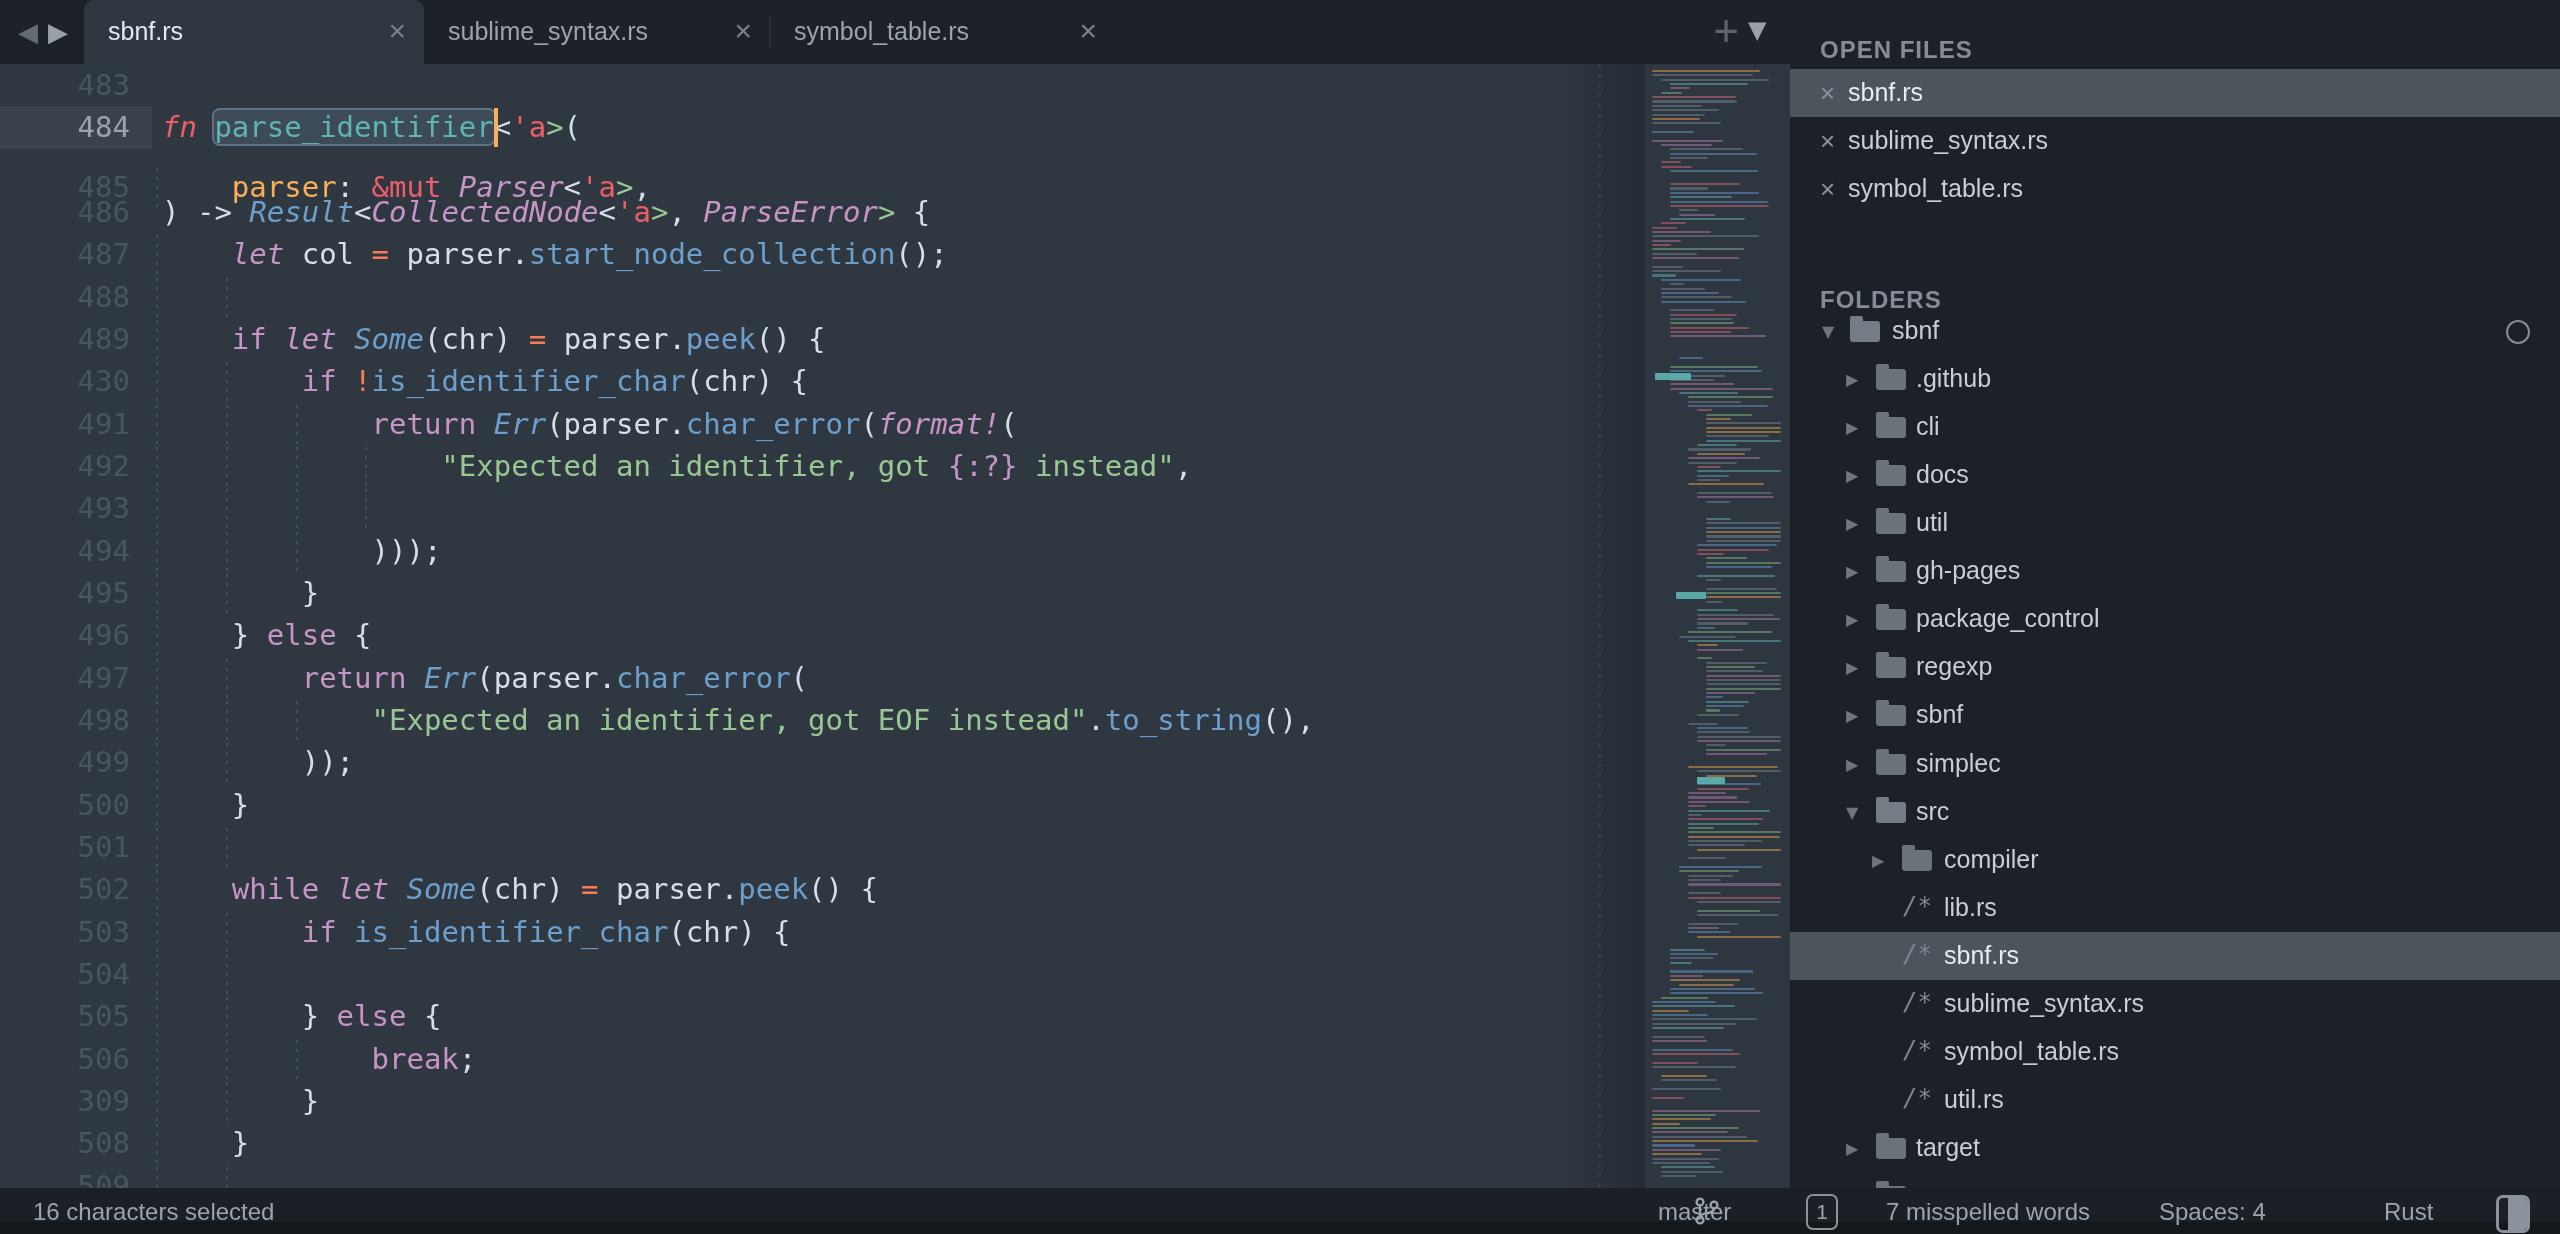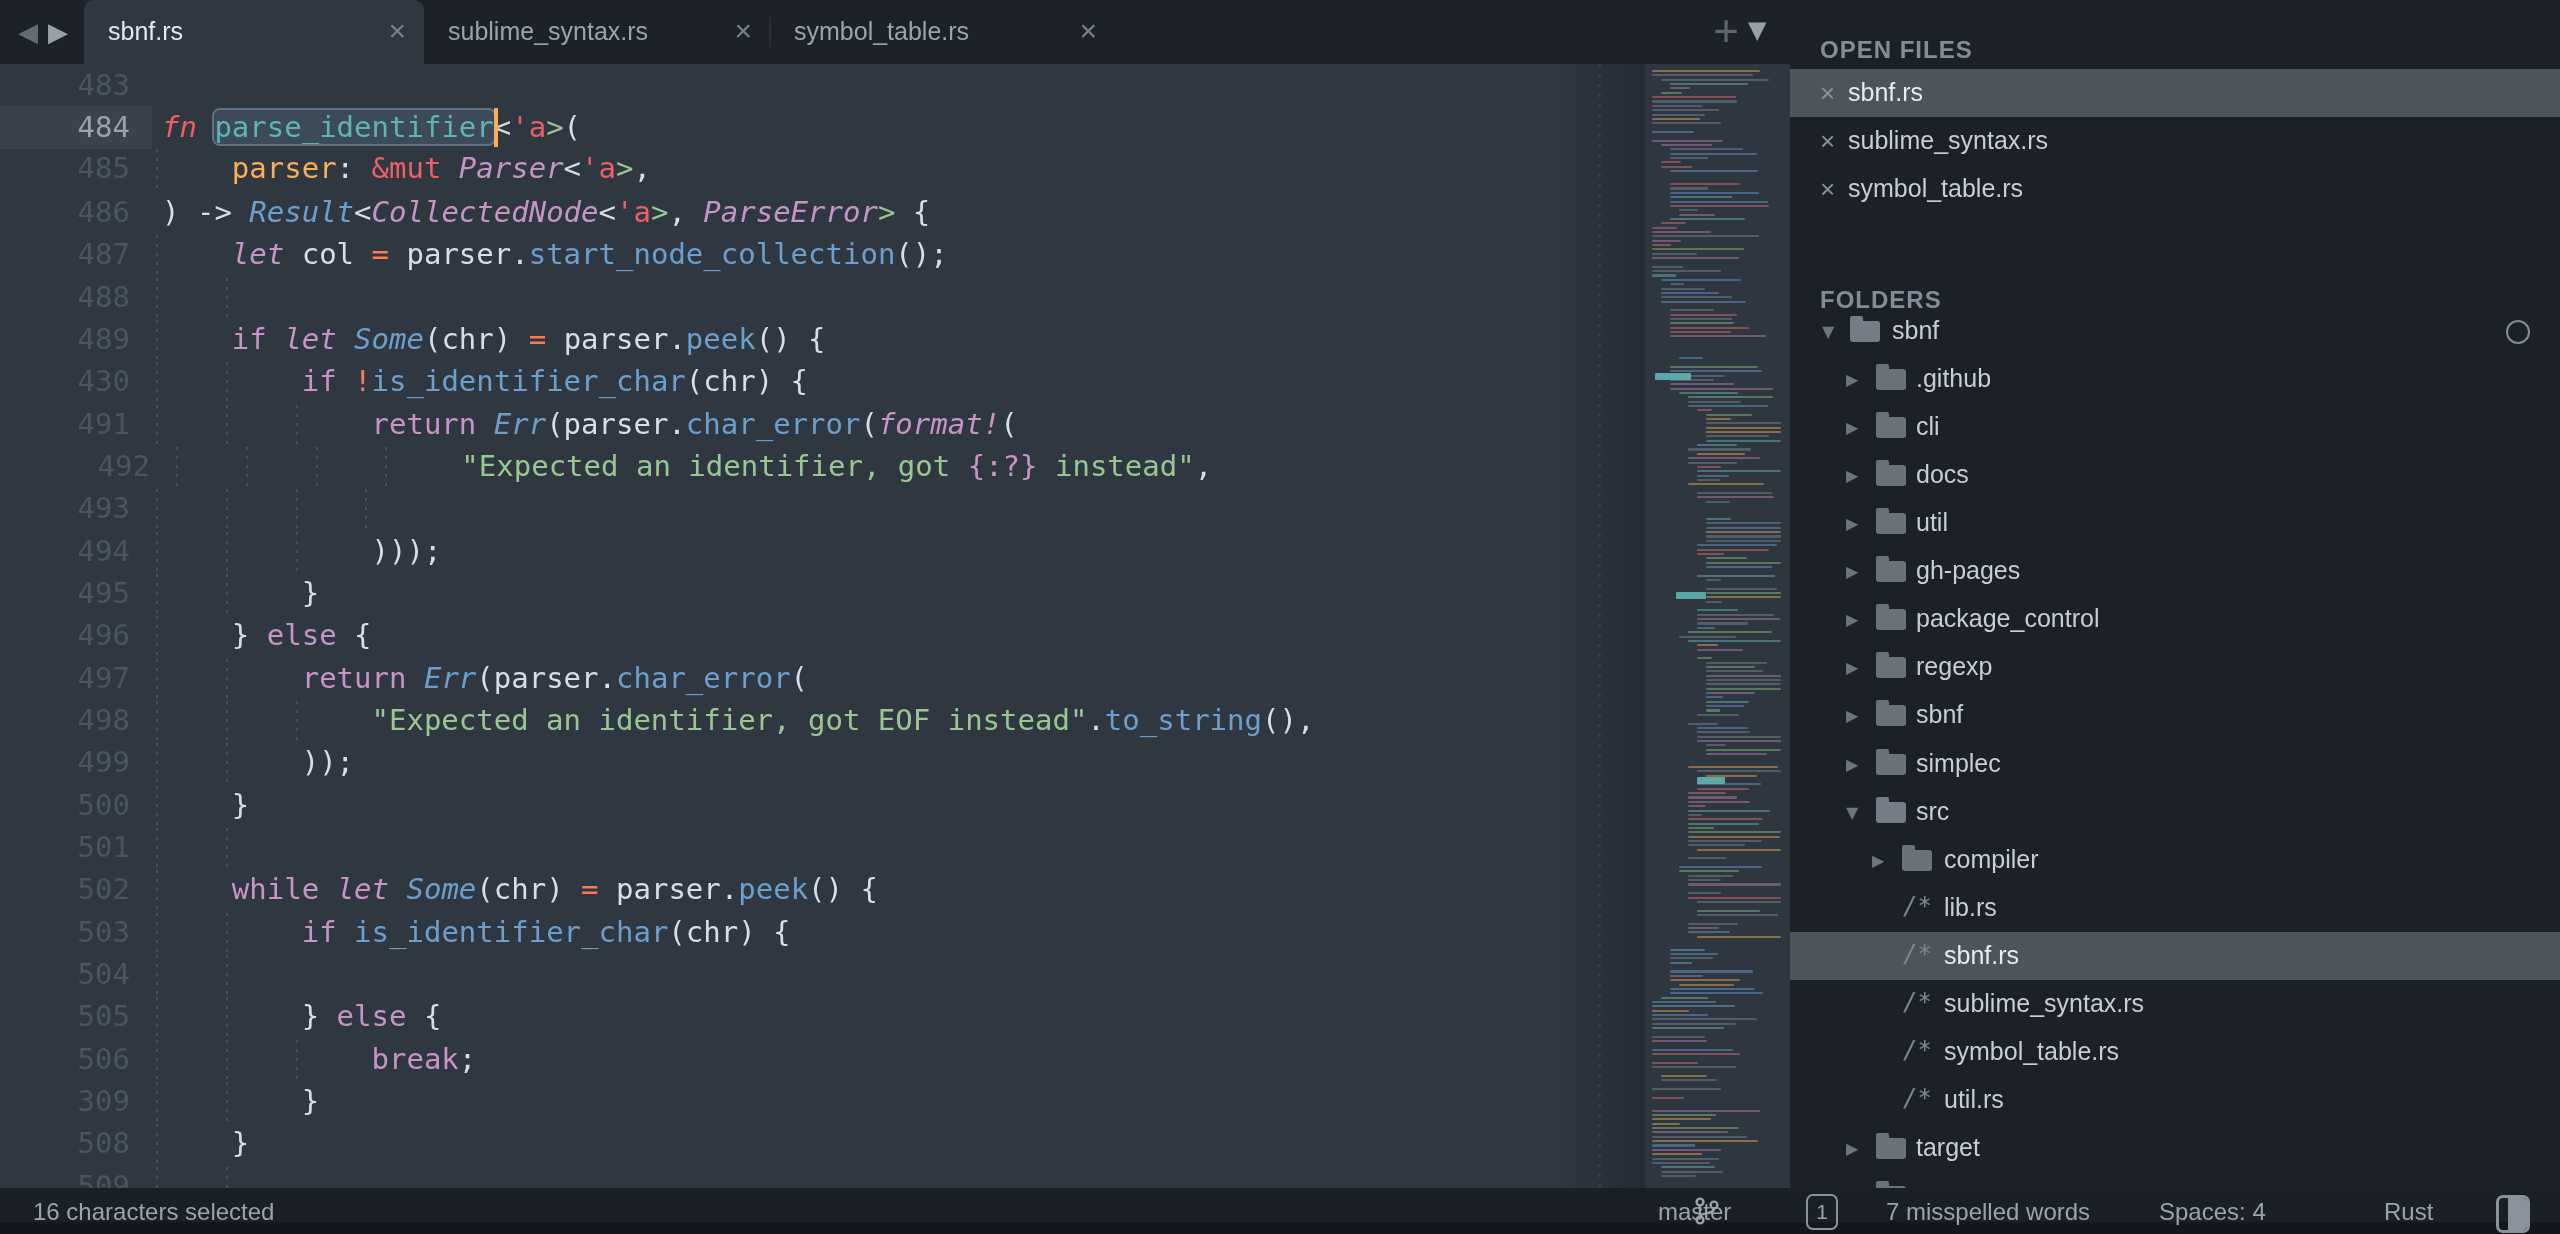--- a/index.html
+++ b/index.html
@@ -107,21 +107,21 @@
         <div class="line" style="top: 0px;">
           <div class="num">483</div>
           <div class="codetxt"></div>
         </div>
         <div class="line" style="top: 42.33px;">
           <div class="gut-hl"></div>
           <div class="num cur">484</div>
           <div class="codetxt"><span class="tok i" style="color: rgb(236, 95, 102);">fn</span><span class="tok" style="color: rgb(216, 222, 233);"> </span><span class="tok sel" style="color: rgb(95, 180, 180);">parse_identifier</span><span class="tok" style="color: rgb(216, 222, 233);">&lt;</span><span class="tok" style="color: rgb(236, 95, 102);">'a</span><span class="tok" style="color: rgb(153, 199, 148);">&gt;</span><span class="tok" style="color: rgb(216, 222, 233);">(</span></div>
           <div class="caret" style="left: 493.607px;"></div>
         </div>
-        <div class="line" style="top: 83px;">
+        <div class="line" style="top: 102px;">
           <div class="num">485</div>
           <div class="guide" style="left: 156px;"></div>
           <div class="codetxt"><span class="tok" style="color: rgb(216, 222, 233);">    </span><span class="tok" style="color: rgb(249, 174, 88);">parser</span><span class="tok" style="color: rgb(216, 222, 233);">: </span><span class="tok" style="color: rgb(236, 95, 102);">&amp;mut</span><span class="tok" style="color: rgb(216, 222, 233);"> </span><span class="tok i" style="color: rgb(198, 149, 198);">Parser</span><span class="tok" style="color: rgb(216, 222, 233);">&lt;</span><span class="tok" style="color: rgb(236, 95, 102);">'a</span><span class="tok" style="color: rgb(153, 199, 148);">&gt;</span><span class="tok" style="color: rgb(216, 222, 233);">,</span></div>
         </div>
         <div class="line" style="top: 126.99px;">
           <div class="num">486</div>
           <div class="codetxt"><span class="tok" style="color: rgb(216, 222, 233);">) -&gt; </span><span class="tok i" style="color: rgb(109, 159, 204);">Result</span><span class="tok" style="color: rgb(216, 222, 233);">&lt;</span><span class="tok i" style="color: rgb(198, 149, 198);">CollectedNode</span><span class="tok" style="color: rgb(216, 222, 233);">&lt;</span><span class="tok" style="color: rgb(236, 95, 102);">'a</span><span class="tok" style="color: rgb(153, 199, 148);">&gt;</span><span class="tok" style="color: rgb(216, 222, 233);">, </span><span class="tok i" style="color: rgb(198, 149, 198);">ParseError</span><span class="tok" style="color: rgb(153, 199, 148);">&gt;</span><span class="tok" style="color: rgb(216, 222, 233);"> {</span></div>
         </div>
         <div class="line" style="top: 169.32px;">
           <div class="num">487</div>
@@ -145,21 +145,21 @@
           <div class="guide" style="left: 225.812px;"></div>
           <div class="codetxt"><span class="tok" style="color: rgb(216, 222, 233);">        </span><span class="tok" style="color: rgb(198, 149, 198);">if</span><span class="tok" style="color: rgb(216, 222, 233);"> </span><span class="tok" style="color: rgb(249, 123, 88);">!</span><span class="tok" style="color: rgb(109, 159, 204);">is_identifier_char</span><span class="tok" style="color: rgb(216, 222, 233);">(chr) {</span></div>
         </div>
         <div class="line" style="top: 338.64px;">
           <div class="num">491</div>
           <div class="guide" style="left: 156px;"></div>
           <div class="guide" style="left: 225.812px;"></div>
           <div class="guide" style="left: 295.624px;"></div>
           <div class="codetxt"><span class="tok" style="color: rgb(216, 222, 233);">            </span><span class="tok" style="color: rgb(198, 149, 198);">return</span><span class="tok" style="color: rgb(216, 222, 233);"> </span><span class="tok i" style="color: rgb(109, 159, 204);">Err</span><span class="tok" style="color: rgb(216, 222, 233);">(parser.</span><span class="tok" style="color: rgb(109, 159, 204);">char_error</span><span class="tok" style="color: rgb(216, 222, 233);">(</span><span class="tok i" style="color: rgb(198, 149, 198);">format!</span><span class="tok" style="color: rgb(216, 222, 233);">(</span></div>
         </div>
-        <div class="line" style="top: 380.97px; margin-left: 20px;">
+        <div class="line" style="top: 380.97px;">
           <div class="num">492</div>
           <div class="guide" style="left: 156px;"></div>
           <div class="guide" style="left: 225.812px;"></div>
           <div class="guide" style="left: 295.624px;"></div>
           <div class="guide" style="left: 365.436px;"></div>
           <div class="codetxt"><span class="tok" style="color: rgb(216, 222, 233);">                </span><span class="tok" style="color: rgb(153, 199, 148);">"Expected an identifier, got </span><span class="tok" style="color: rgb(198, 149, 198);">{:?}</span><span class="tok" style="color: rgb(153, 199, 148);"> instead"</span><span class="tok" style="color: rgb(216, 222, 233);">,</span></div>
         </div>
         <div class="line" style="top: 423.3px;">
           <div class="num">493</div>
           <div class="guide" style="left: 156px;"></div>

